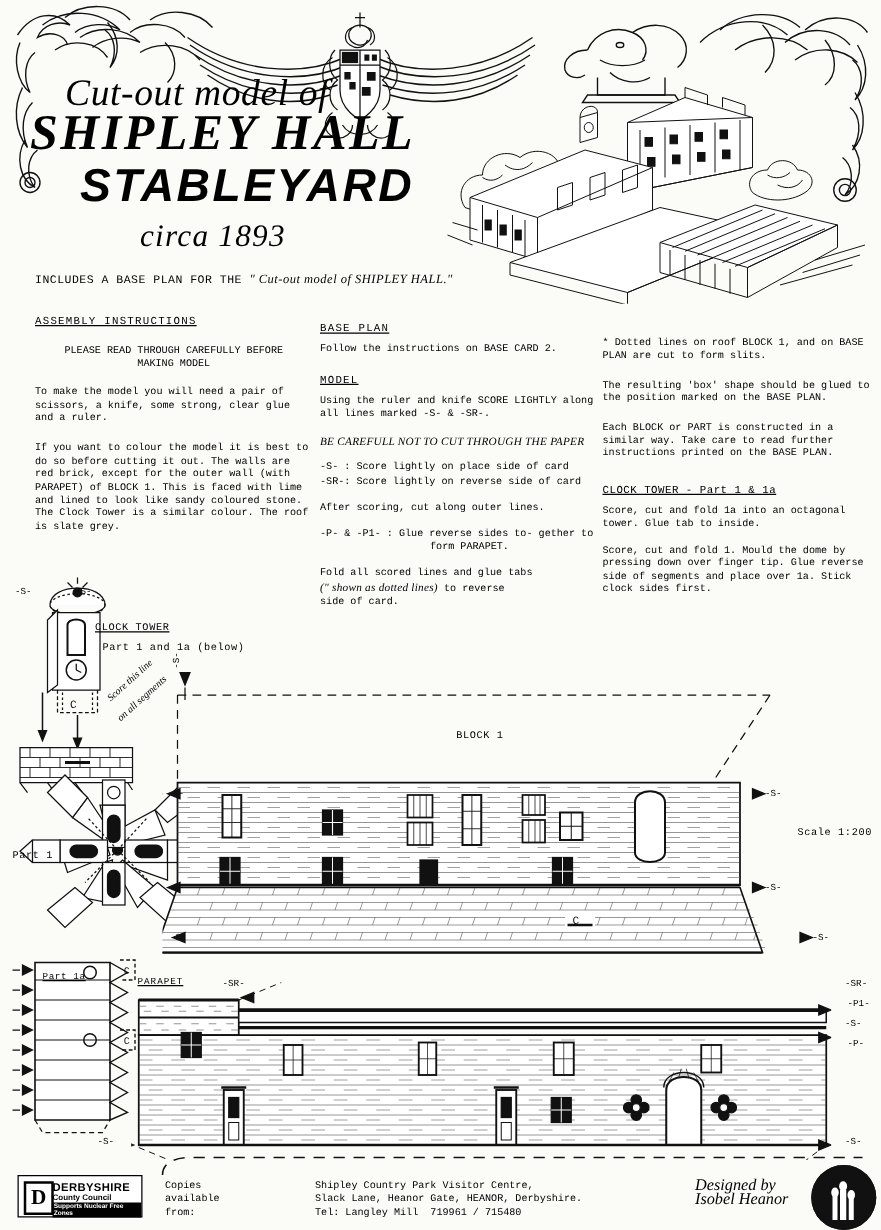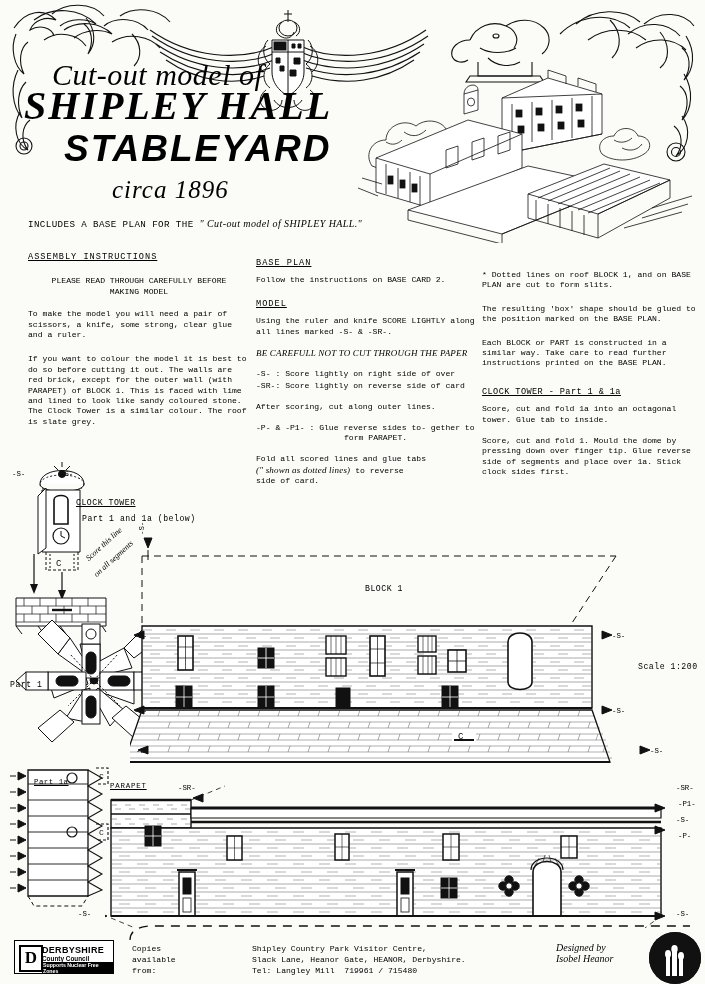--- a/index.html
+++ b/index.html
@@ -74,21 +74,21 @@
   }
   .dcc .t1{position:absolute;left:27px;top:4px;font-size:9px;font-weight:bold;letter-spacing:.3px;
     font-family:"Liberation Sans",sans-serif;}
   .dcc .t2{position:absolute;left:27px;top:14px;font-size:6.4px;font-weight:bold;
     font-family:"Liberation Sans",sans-serif;}
   .dcc .t3{position:absolute;left:27px;top:21px;font-size:5.2px;font-weight:bold;
     font-family:"Liberation Sans",sans-serif;background:#000;color:#fff;padding:0 1px;}
   .copies{position:absolute;left:132px;top:5px;font-size:8.1px;line-height:11px;}
   .copies .k{position:absolute;left:0;top:0;}
   .copies .v{position:absolute;left:120px;top:0;white-space:pre;}
-  .designed{position:absolute;left:556px;top:4px;font-size:10px;line-height:11px;
+  .designed{position:absolute;left:556px;top:4px;font-size:13px;line-height:11px;
     font-family:"Liberation Serif","DejaVu Serif",serif;font-style:italic;}
   #treelogo{position:absolute;left:646px;top:-6px;}
 </style>
 </head>
 <body>
 
 <div class="page">
 
   <div id="masthead" class="abs">
 
@@ -167,21 +167,21 @@
         <path d="M290 70 l6 0 0 6 -6 0 z" fill="#111"></path>
         <path d="M266 90 C 258 96, 258 106, 268 110 C 276 112, 282 106, 282 100"></path>
         <path d="M310 90 C 318 96, 318 106, 308 110 C 300 112, 294 106, 294 100"></path>
         <path d="M274 100 C 280 110, 296 110, 302 100"></path>
       </g>
     </svg>
 
     <div class="title-cut">Cut-out  model of</div>
     <div class="title-main">SHIPLEY HALL</div>
     <div class="title-sub">STABLEYARD</div>
-    <div class="title-circa">circa  1896</div>
+    <div class="title-circa">circa  1893</div>
     <div class="includes"><span>INCLUDES A BASE PLAN FOR THE</span>
       <span class="hand">" Cut-out model of SHIPLEY HALL."</span>
     </div>
 
     <svg class="abs" style="left:352px;top:58px" width="350" height="185" viewBox="0 0 350 185">
       <g fill="none" stroke="#111" stroke-width=".8">
 
         <path d="M20 108 C 12 96, 20 82, 34 82 C 34 68, 52 60, 64 68 C 76 58, 96 64, 96 78 C 108 80, 110 96, 98 102 C 86 112, 40 116, 20 108 Z"></path>
         <path d="M34 84 c6 4 12 2 16 -2 M52 74 c8 6 16 4 22 -2 M70 90 c10 4 18 0 22 -6 M40 96 c12 6 26 4 34 -4"></path>
         <path d="M250 96 C 244 88, 250 78, 262 78 C 266 68, 282 68, 286 78 C 298 78, 302 90, 292 96 C 280 104, 260 104, 250 96 Z"></path>
@@ -245,21 +245,21 @@
     <p style="margin-top:12px">To make the model you will need a pair of scissors, a knife, some strong, clear glue and a ruler.</p>
     <p style="margin-top:14px">If you want to colour the model it is best to do so before cutting it out. The walls are red brick, except for the outer wall (with PARAPET) of BLOCK 1. This is faced with lime and lined to look like sandy coloured stone. The Clock Tower is a similar colour. The roof is slate grey.</p>
   </div>
 
   <div id="col2" class="col">
     <h3>BASE PLAN</h3>
     <p>Follow the instructions on BASE CARD 2.</p>
     <h3 style="margin-top:13px">MODEL</h3>
     <p>Using the ruler and knife SCORE LIGHTLY along all lines marked -S- &amp; -SR-.</p>
     <p class="hw" style="margin:11px 0 11px 0">BE CAREFULL NOT TO CUT THROUGH THE PAPER</p>
-    <p class="hang" style="margin-bottom:1px">-S- : Score lightly on right side of over</p>
+    <p class="hang" style="margin-bottom:1px">-S- : Score lightly on place side of card</p>
     <p class="hang">-SR-: Score lightly on reverse side of card</p>
     <p style="margin-top:11px">After scoring, cut along outer lines.</p>
     <p class="hang2" style="margin-top:10px">-P- &amp; -P1- : Glue reverse sides to- gether to form PARAPET.</p>
     <p style="margin-top:11px"><span>Fold all scored lines and glue tabs</span><br><span class="hw">(" shown as dotted lines)</span><span> to reverse</span><br><span>side of card.</span></p>
   </div>
 
   <div id="col3" class="col">
     <p>* Dotted lines on roof BLOCK 1, and on BASE PLAN are cut to form slits.</p>
     <p style="margin-top:13px">The resulting 'box' shape should be glued to the position marked on the BASE PLAN.</p>
     <p style="margin-top:13px">Each BLOCK or PART is constructed in a similar way.  Take care to read further instructions printed on the BASE PLAN.</p>

